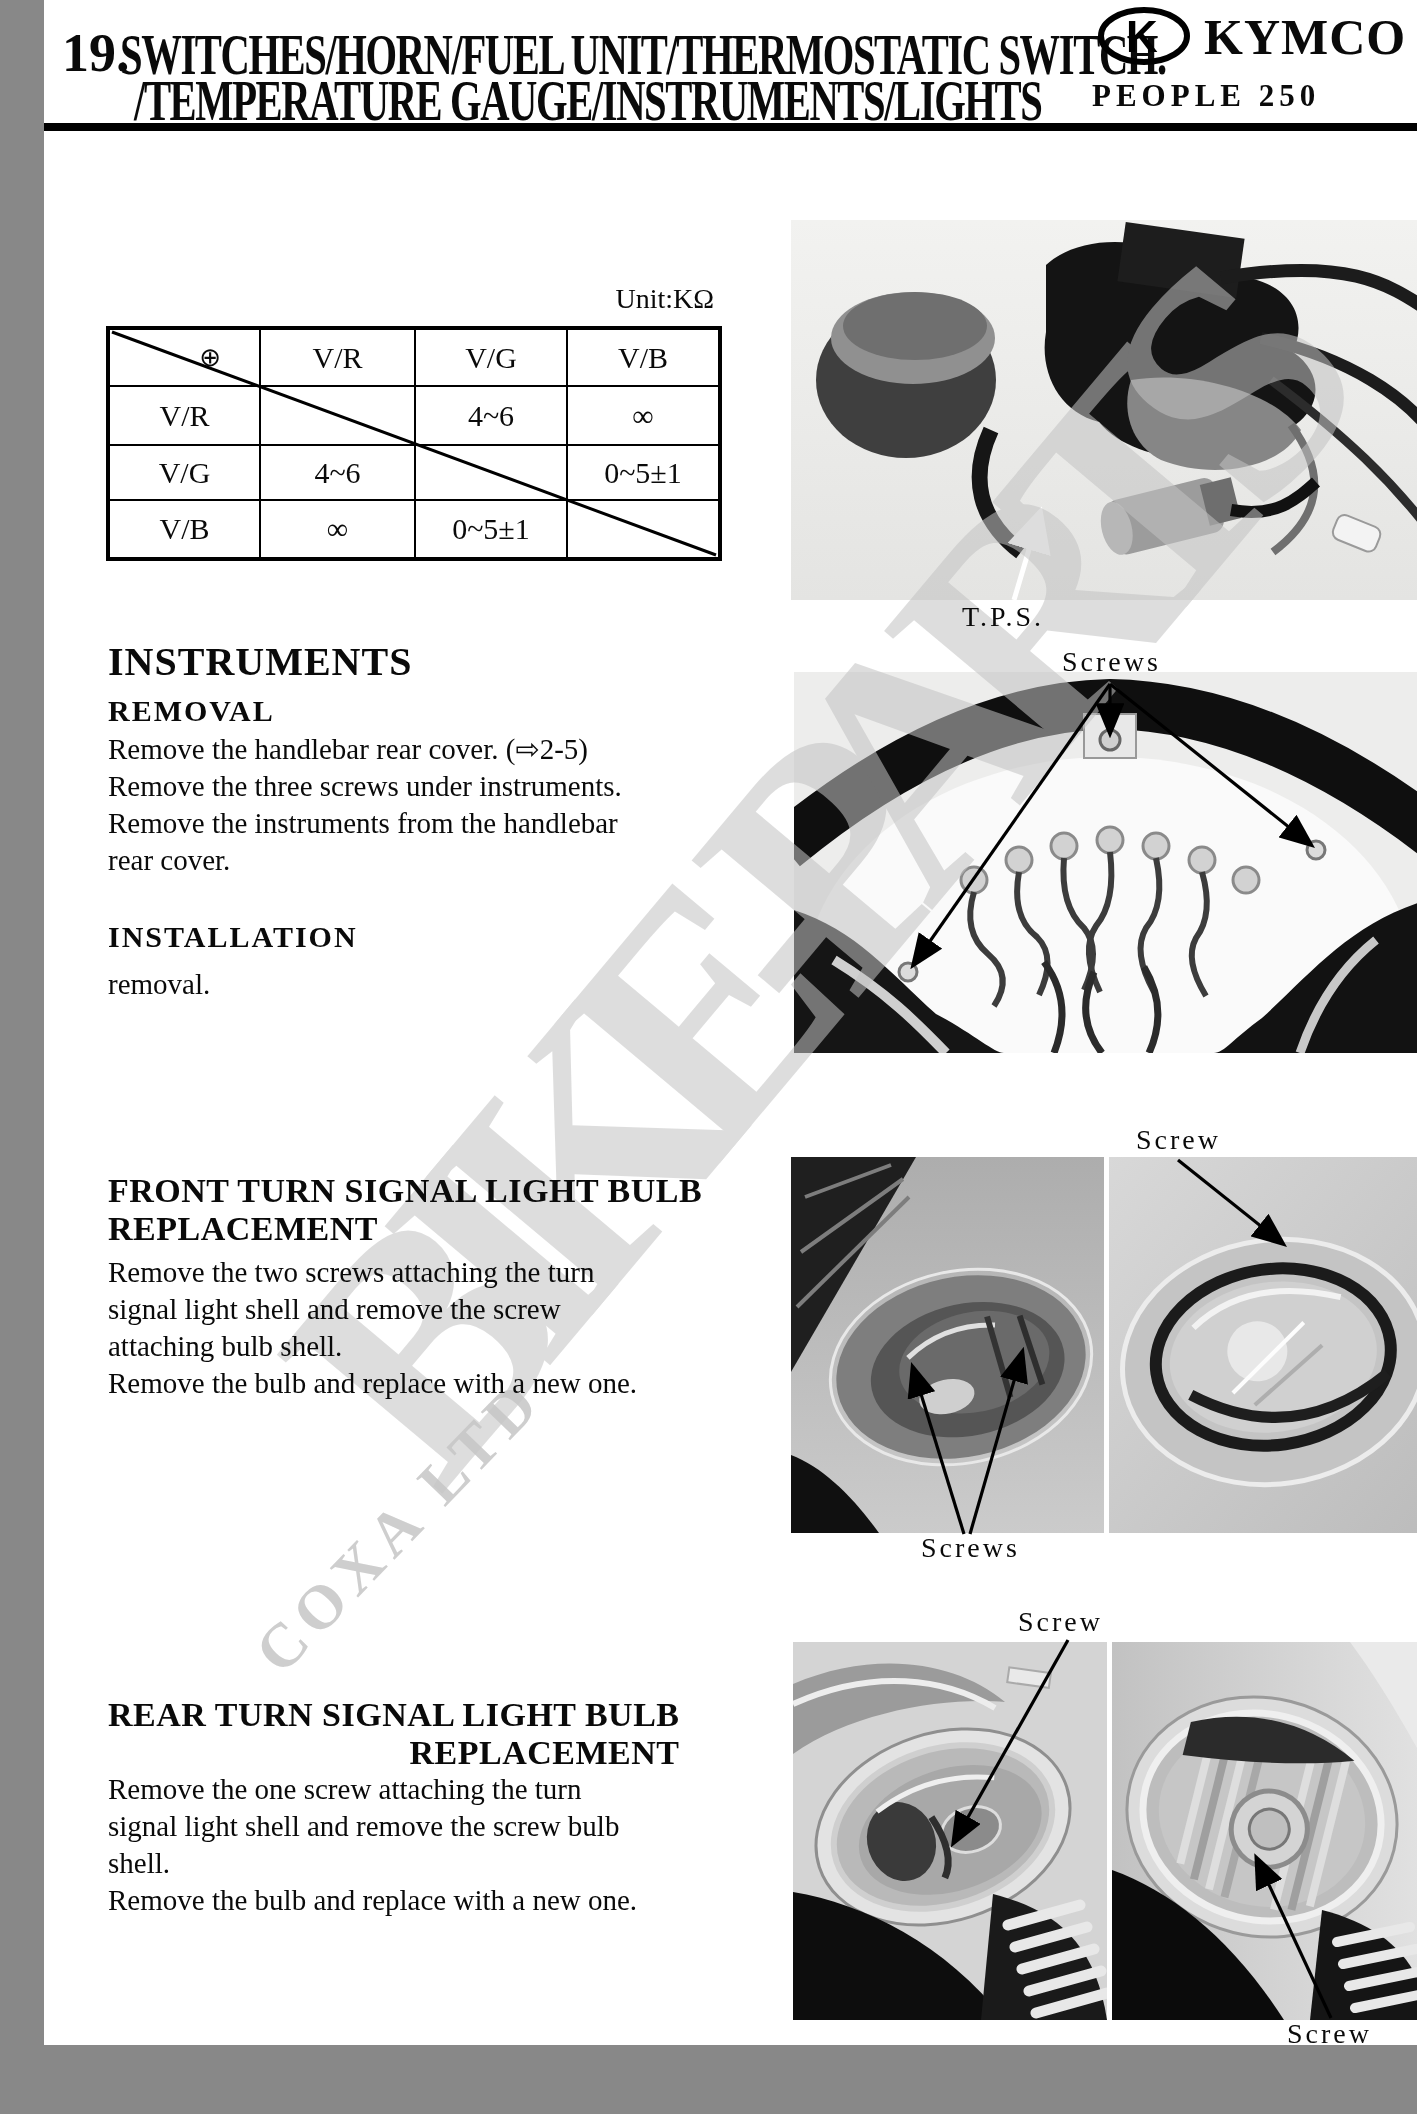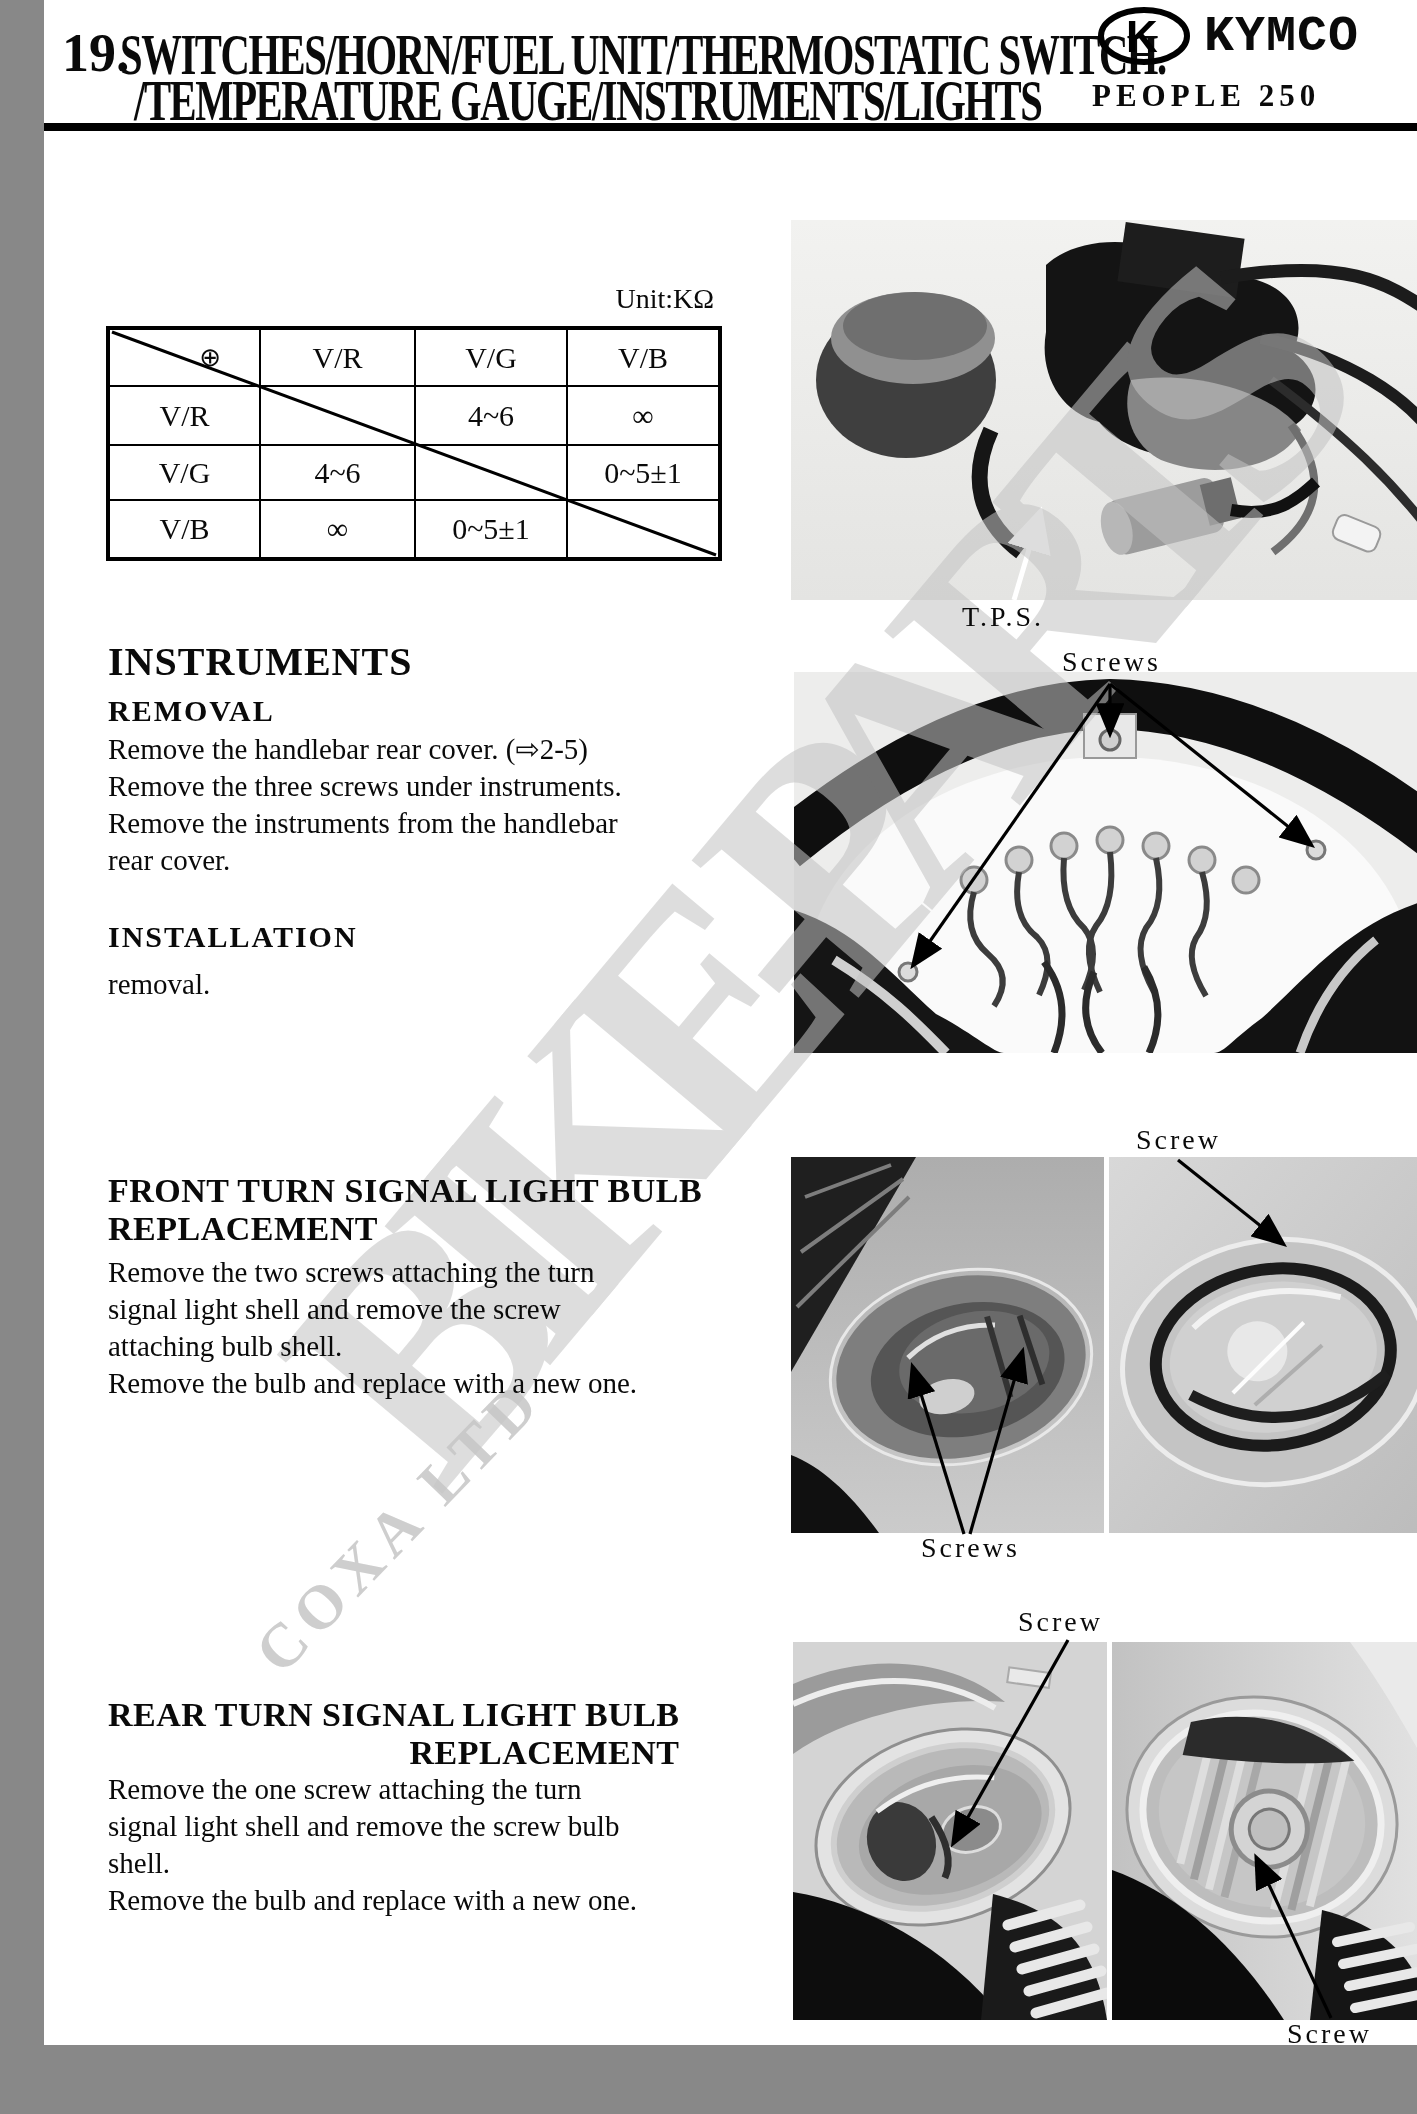--- a/index.html
+++ b/index.html
@@ -6,21 +6,21 @@
   .page{position:relative;width:1417px;height:2045px;background:#ffffff;overflow:hidden;
         font-family:"Liberation Serif",serif;color:#0a0a0a;margin-left:44px;}
   .abs{position:absolute;}
 
   
   .chapter-no{left:18px;top:26px;font-size:54px;font-weight:bold;line-height:54px;}
   .title1{left:76px;top:30px;font-size:58px;font-weight:bold;line-height:50px;
           transform:scaleX(0.70);transform-origin:left top;white-space:nowrap;letter-spacing:-2px;}
   .title2{left:90px;top:76px;font-size:58px;font-weight:bold;line-height:50px;
           transform:scaleX(0.70);transform-origin:left top;white-space:nowrap;letter-spacing:-2px;}
-  .brand-name{left:1160px;top:8px;font-family:Liberation Mono, monospace;
+  .brand-name{left:1160px;top:8px;font-family:Liberation Serif, serif;
               font-size:50px;font-weight:bold;letter-spacing:1px;}
   .model-name{left:1048px;top:78px;font-family:Liberation Serif, serif;
               font-size:31px;font-weight:bold;letter-spacing:5px;}
   .header-rule{left:0;top:123px;width:1417px;height:8px;background:#000;}
 
   
   .tps-heading{left:60px;top:211px;font-size:38px;font-weight:bold;letter-spacing:1px;}
   .unit-label{left:420px;top:283px;width:250px;text-align:right;font-size:28px;}
 
   .tps-table{left:62px;top:326px;width:608px;height:227px;border:4px solid #000;

